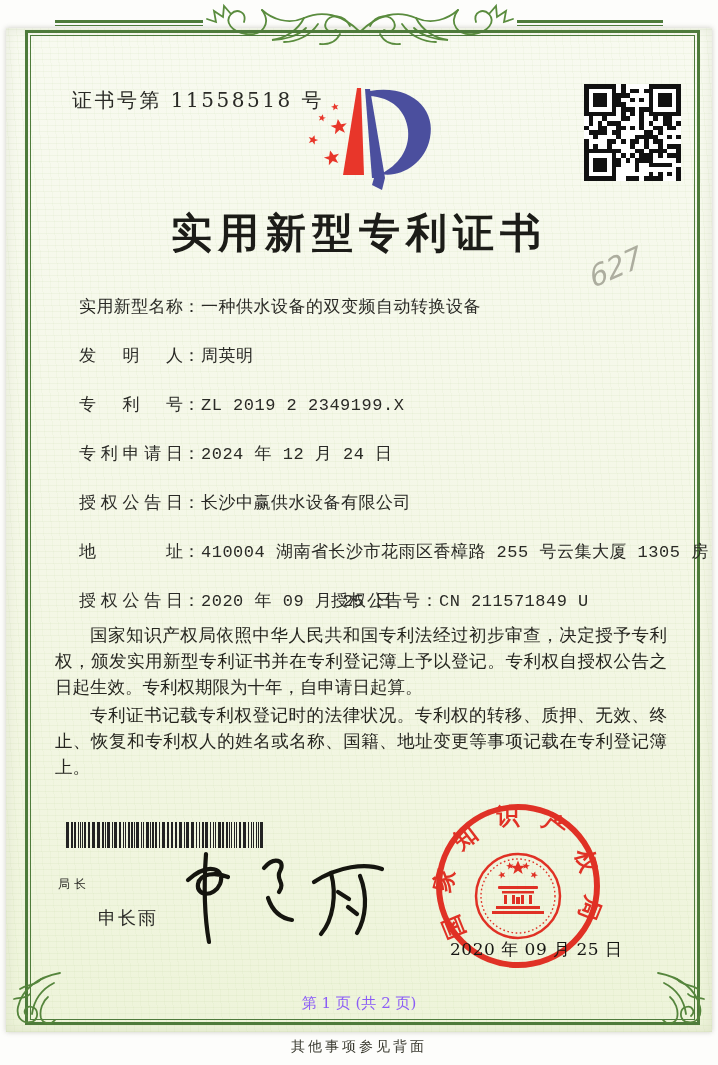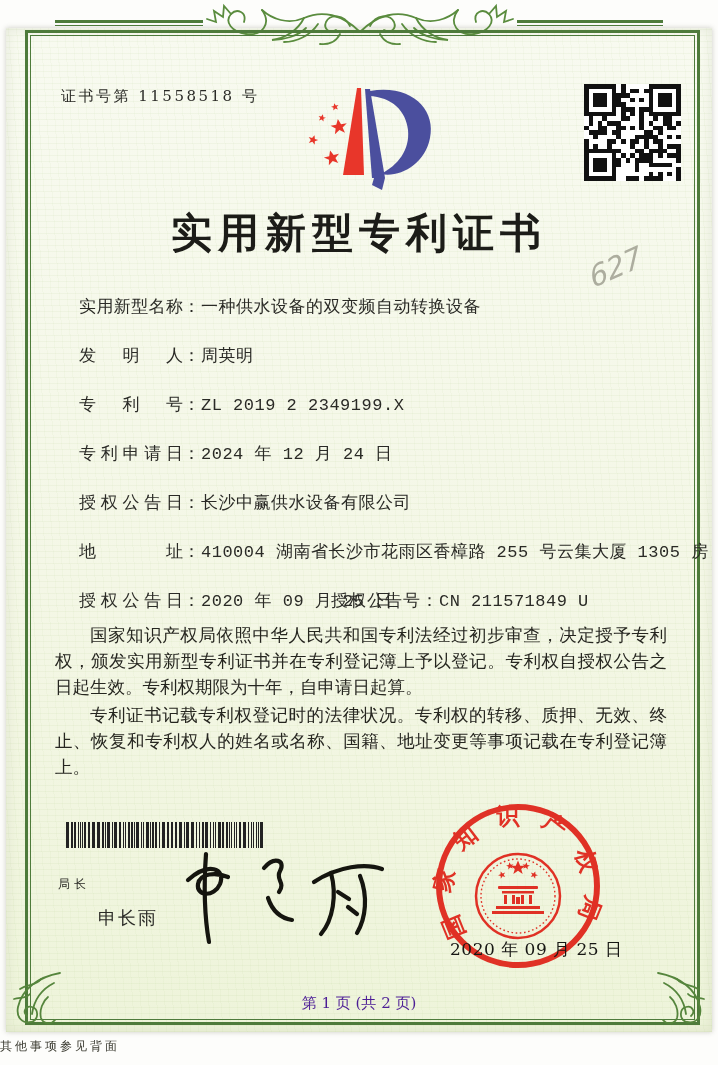--- a/index.html
+++ b/index.html
@@ -10,42 +10,42 @@
            repeating-linear-gradient(0deg, rgba(140,180,90,.07) 0 1px, rgba(0,0,0,0) 1px 6px),
            repeating-linear-gradient(86deg, rgba(150,190,100,.05) 0 1px, rgba(0,0,0,0) 1px 8px),
            linear-gradient(180deg,#f8faf0 0%,#f4f7e6 55%,#eef4da 100%);
          box-shadow:0 0 5px rgba(60,60,40,.25), inset 0 0 14px rgba(140,150,110,.18);}
   .frame{position:absolute;left:25px;top:30px;width:669px;height:989px;border:3px solid #4e7b3b;}
   .frame-inner{position:absolute;inset:2px;border:1px solid #4e7b3b;}
   .rule{position:absolute;top:20px;height:2px;border-top:3px solid #4e7b3b;border-bottom:1px solid #4e7b3b;}
   .rule-l{left:55px;width:148px;}
   .rule-r{left:517px;width:146px;}
   .abs{position:absolute;}
-  .cert-no{left:61px;top:87px;font-size:15px;letter-spacing:2.5px;}
+  .cert-no{left:72px;top:87px;font-size:20px;letter-spacing:2.5px;}
   .title{left:0;right:0;top:206px;text-align:center;font-size:41px;font-weight:bold;
          letter-spacing:6px;color:#1c1c18;}
   .pencil{left:588px;top:250px;font-size:29px;font-style:italic;color:#9b9b8d;opacity:.8;
           transform:rotate(-24deg) skewX(-8deg);font-family:"DejaVu Sans","Liberation Sans",sans-serif;}
   .fields{left:55px;top:296px;width:614px;font-size:17px;line-height:21px;}
   .frow{height:21px;margin-bottom:28px;white-space:nowrap;position:relative;}
   .flabel{display:inline-block;width:104px;text-align:justify;text-align-last:justify;vertical-align:top;margin-left:24px;}
   .fcolon{display:inline-block;width:18px;vertical-align:top;}
   .fvalue{letter-spacing:.5px;font-family:Liberation Mono, monospace;}
   .pair2{position:absolute;left:252px;top:0;}
   .pair2 .flabel{width:auto;text-align-last:auto;letter-spacing:1px;}
   .paras{left:55px;top:622px;width:612px;font-size:17.5px;line-height:26px;text-align:justify;color:#262620;}
   .paras p{margin:0 0 2px;text-indent:2em;}
   .barcode{left:66px;top:822px;}
   .director-title{left:58px;top:876px;font-size:12px;letter-spacing:4px;}
   .director-name{left:58px;top:906px;font-size:18px;letter-spacing:2px;margin-left:40px;}
   .signature{left:168px;top:840px;}
   .seal{left:432px;top:800px;opacity:.93;}
   .seal-date{left:450px;top:938px;font-size:17px;letter-spacing:.5px;color:#171714;}
-  .page-info{left:0;right:0;top:994px;text-align:center;font-size:15px;color:#4c1d95;}
-  .back-note{left:0;right:0;top:1038px;text-align:left;font-size:12px;letter-spacing:3px;color:#3a3a30;}
+  .page-info{left:0;right:0;top:994px;text-align:center;font-size:15px;color:#8b5cf6;}
+  .back-note{left:0;right:0;top:1038px;text-align:center;font-size:14px;letter-spacing:3px;color:#3a3a30;}
   .logo{left:284px;top:84px;}
   .qr{left:584px;top:84px;}
   .flourish{left:200px;top:2px;}
   .corner{bottom:38px;}
   .corner-l{left:8px;}
   .corner-r{left:656px;}
 </style>
 </head>
 <body>
 

